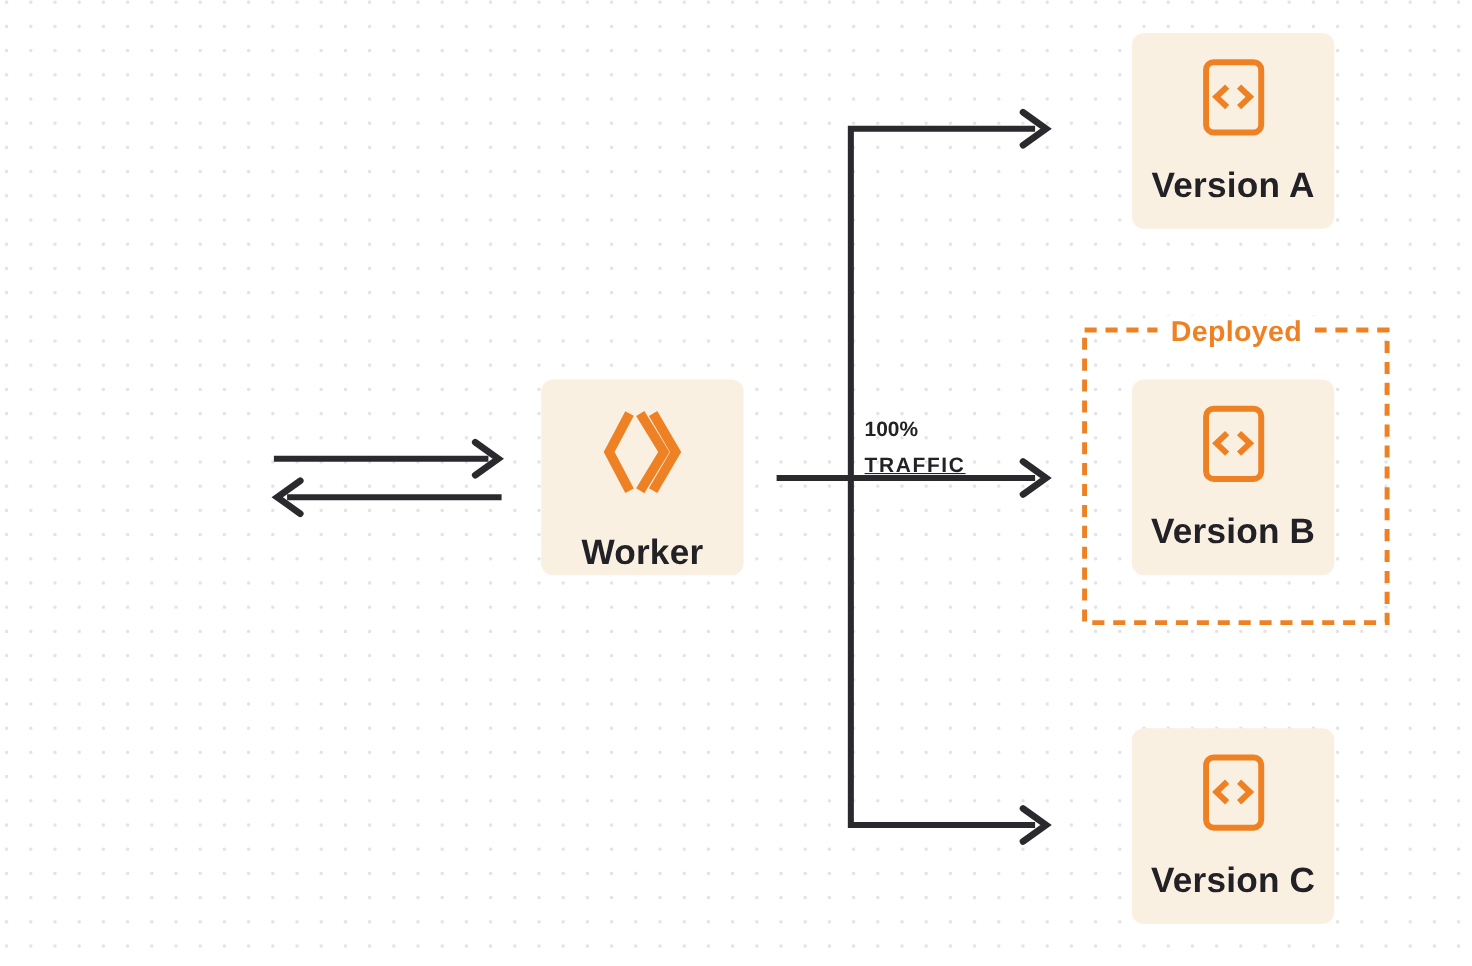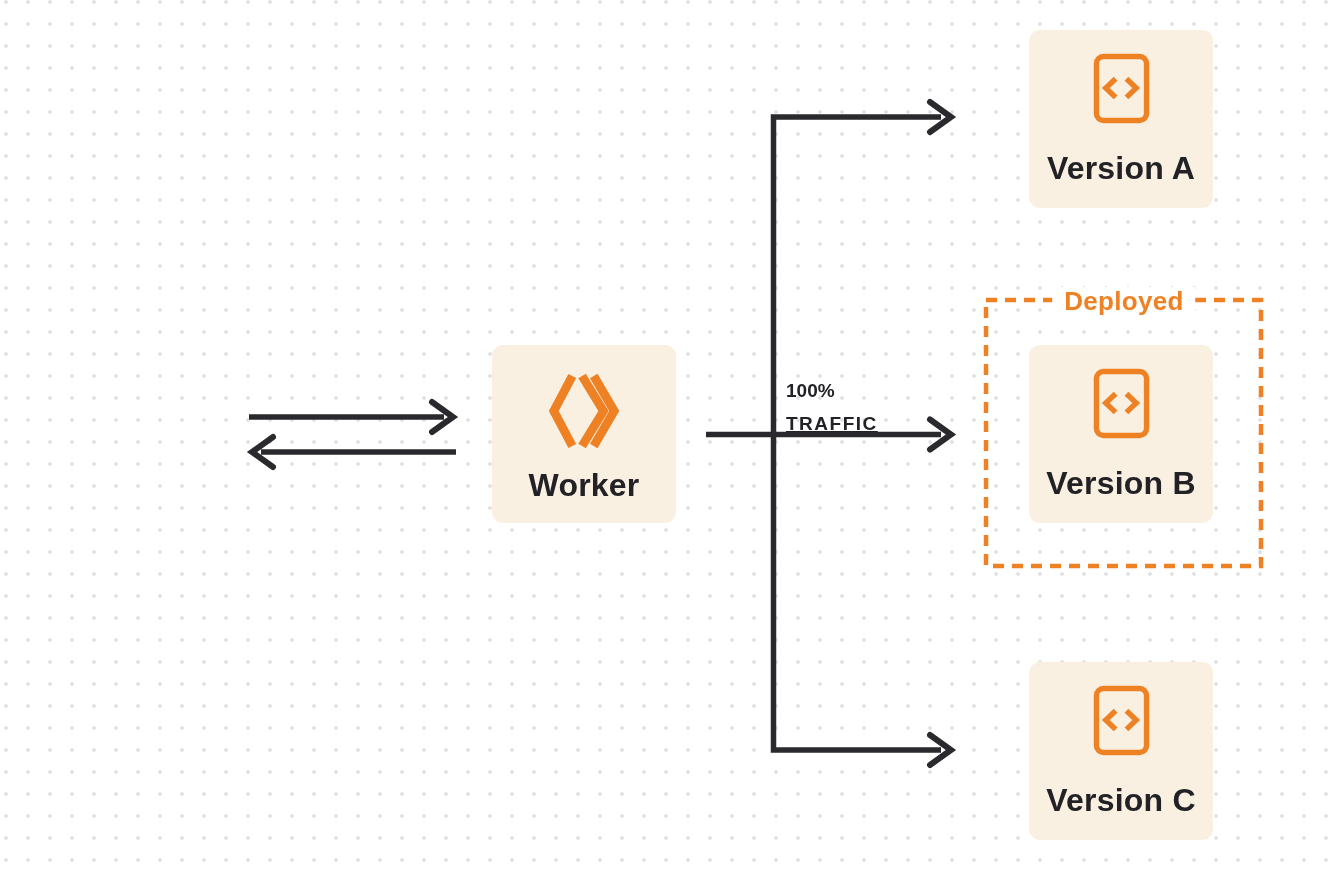--- a/index.html
+++ b/index.html
@@ -55,21 +55,21 @@
     background: var(--client-bg);
     justify-content: center;
   }
 
   .worker {
     left: 492px; top: 345px;
     width: 184px; height: 178px;
     background: var(--node-bg);
     padding-top: 27px;
   }
-  .worker .node-label { margin-top: 17px; }
+  .worker .node-label { margin-top: 34px; }
 
   .version {
     width: 184px; height: 178px;
     background: var(--node-bg);
     padding-top: 23px;
   }
   .version .node-label { margin-top: 26px; }
   .version-a { left: 1029px; top: 30px; }
   .version-b { left: 1029px; top: 345px; }
   .version-c { left: 1029px; top: 662px; }

